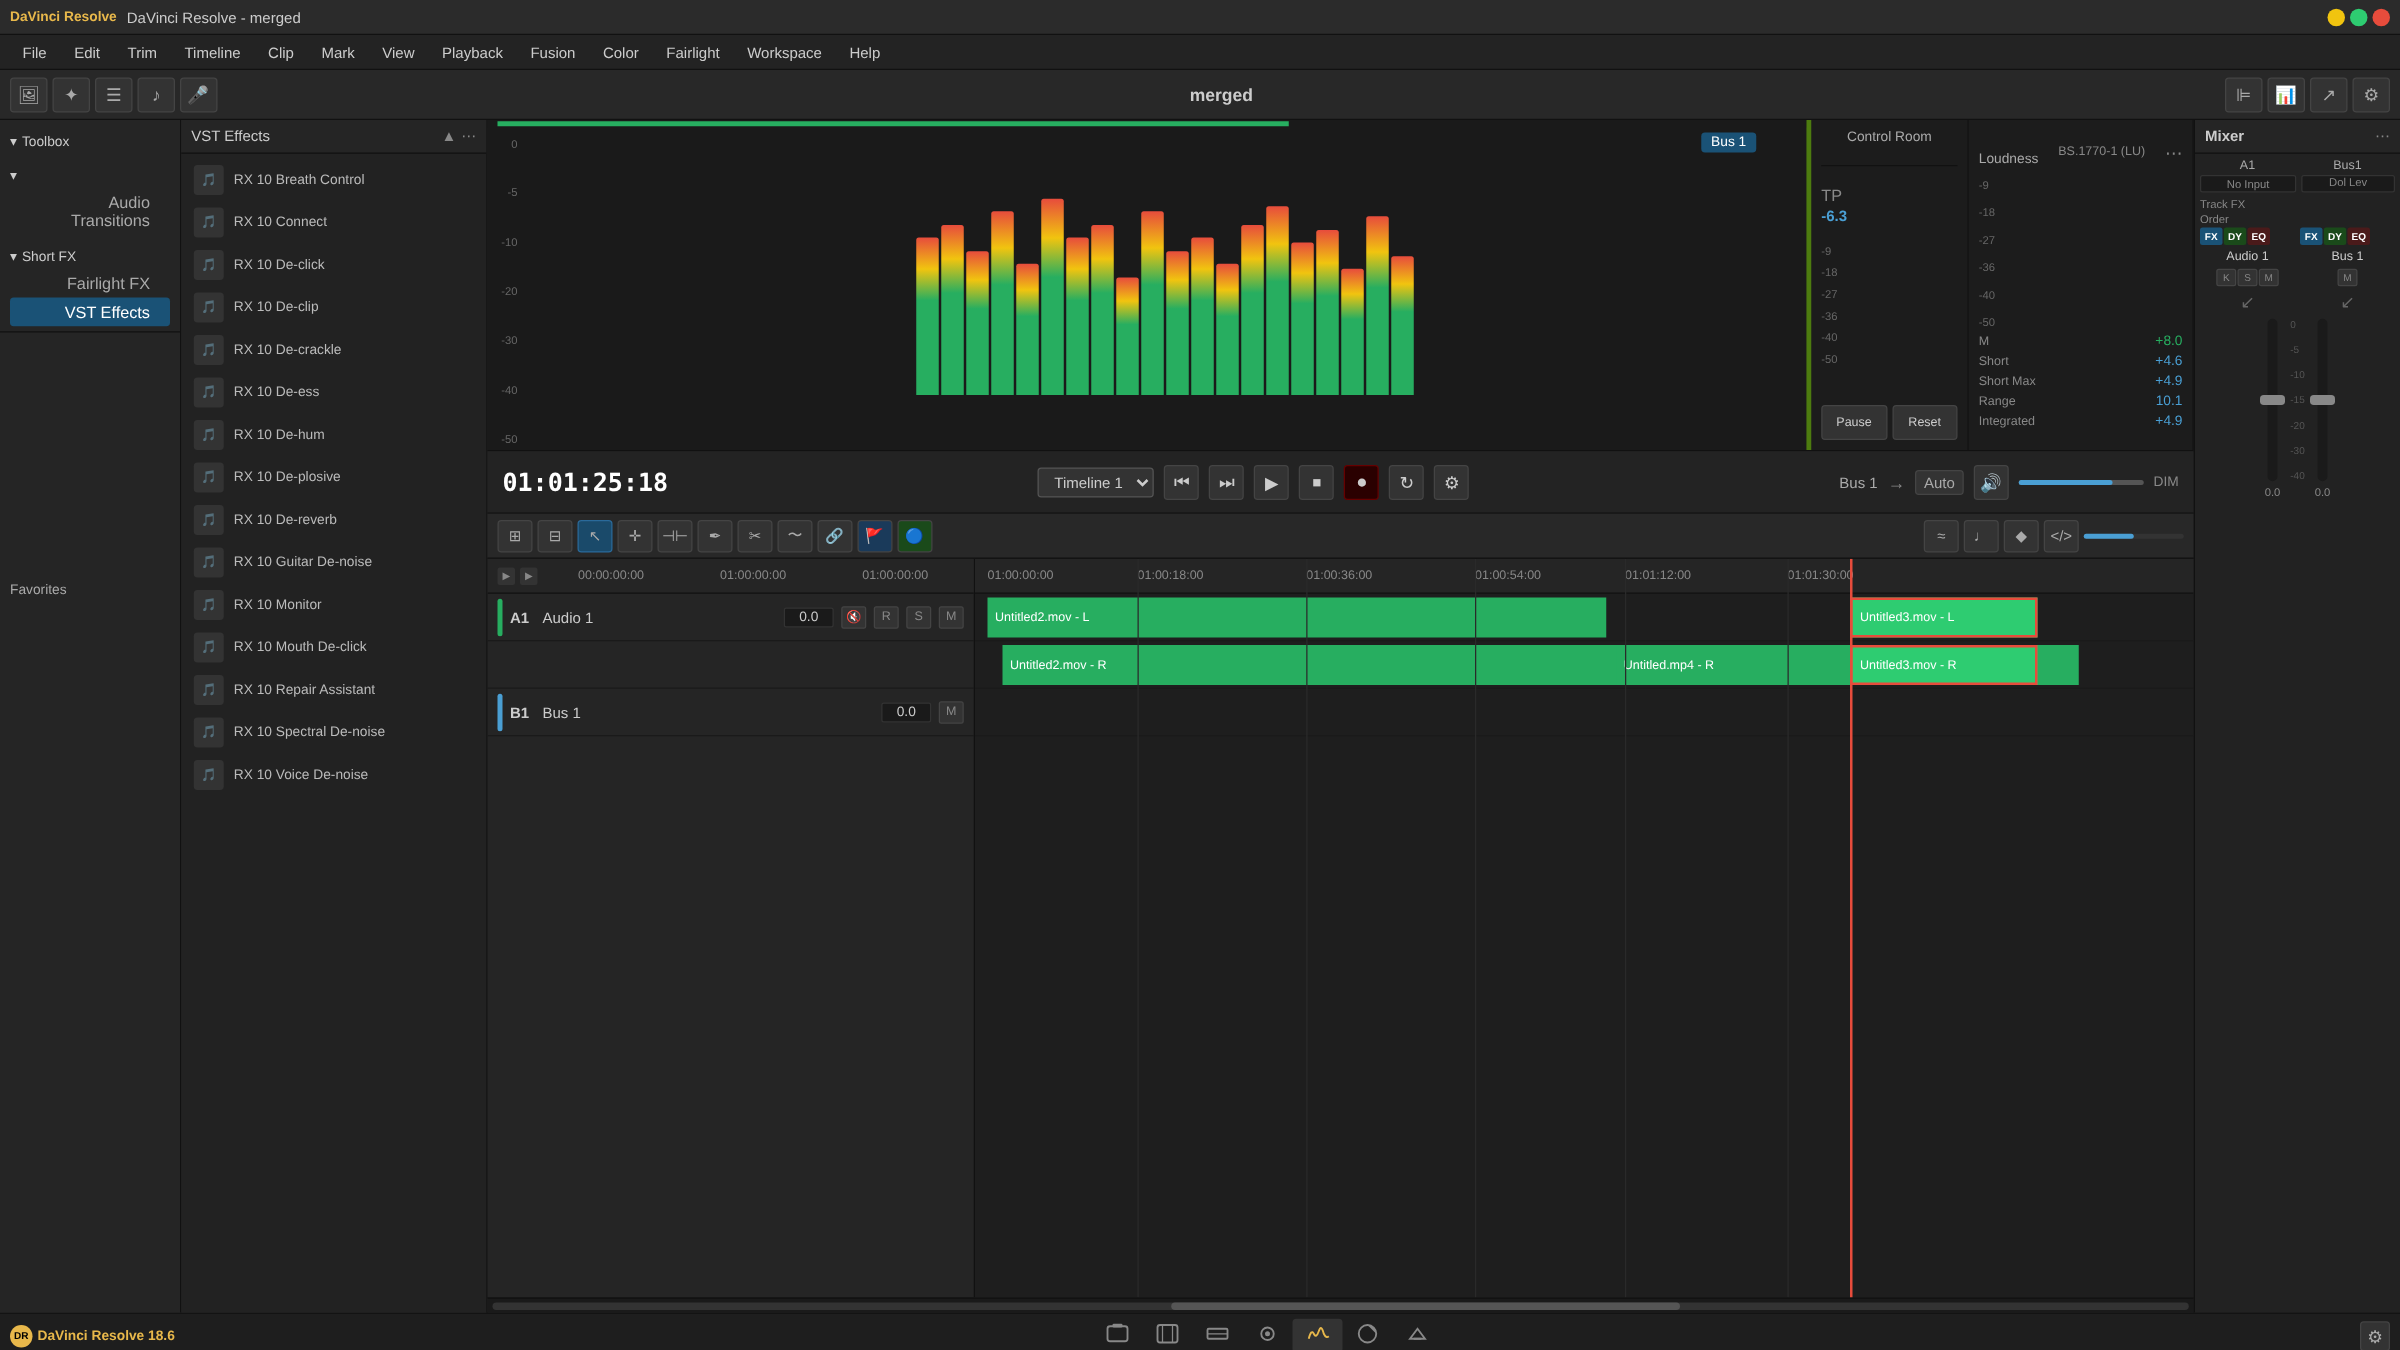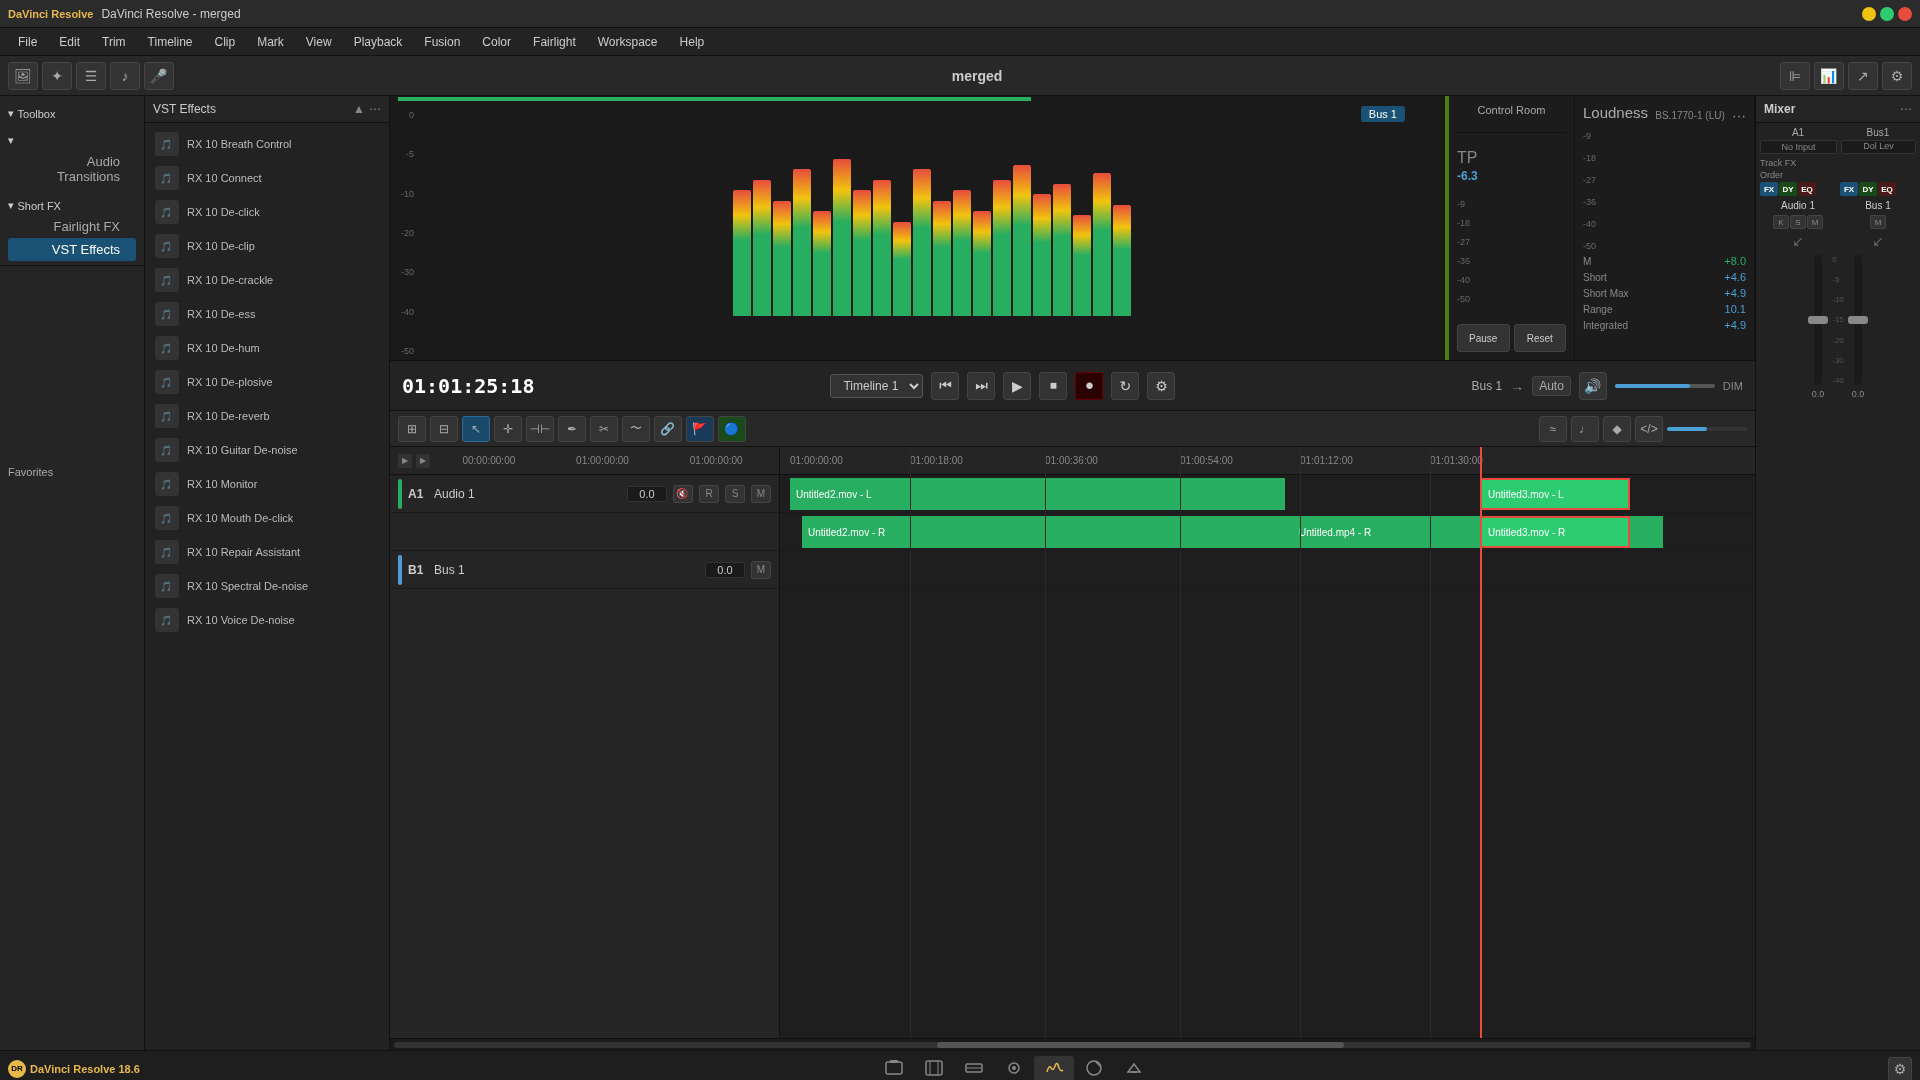--- a/index.html
+++ b/index.html
@@ -49,25 +49,25 @@
 
     
     #audio-top { display: flex; height: 265px; border-bottom: 1px solid #111; }
     #meters-area { flex: 1; background: #1a1a1a; position: relative; display: flex; flex-direction: column; }
     .meter-bar-container { display: flex; align-items: flex-end; justify-content: center; gap: 2px; height: 200px; padding: 8px; }
     .meter-bar { width: 18px; background: linear-gradient(to top, #27ae60 60%, #f1c40f 80%, #e74c3c 100%); border-radius: 2px 2px 0 0; }
 
     #control-room { width: 130px; background: #1c1c1c; border-left: 4px solid #4d7c0f; border-right: 1px solid #111; padding: 8px; display: flex; flex-direction: column; gap: 12px; }
     .cr-title { color: #aaa; font-size: 11px; text-align: center; }
     .cr-meter { display: flex; flex-direction: column; gap: 2px; }
-    .cr-meter-label { color: #888; font-size: 16px; }
+    .cr-meter-label { color: #888; font-size: 13px; }
     .cr-meter-value { color: #4a9fd4; font-size: 12px; font-weight: bold; }
 
     #loudness-panel { width: 180px; background: #1c1c1c; border-right: 1px solid #111; padding: 8px; }
-    .loudness-title { color: #aaa; font-size: 15px; text-align: center; margin-bottom: 6px; }
+    .loudness-title { color: #aaa; font-size: 11px; text-align: center; margin-bottom: 6px; margin-top: 17px; }
     .loudness-row { display: flex; justify-content: space-between; align-items: center; margin-bottom: 4px; }
     .loudness-label { color: #888; font-size: 10px; }
     .loudness-value { font-size: 11px; }
     .loudness-value.green { color: #27ae60; }
 
     #preview-panel { width: 320px; background: #111; border-left: 1px solid #333; position: relative; }
     .preview-img { width: 100%; height: 100%; background: linear-gradient(135deg, #1a4a2a 0%, #2d6a3a 50%, #1a3a1a 100%); display: flex; align-items: center; justify-content: center; position: relative; overflow: hidden; }
     .preview-text-overlay { position: absolute; top: 30px; left: 0; right: 0; text-align: center; color: #fff; font-size: 14px; font-weight: bold; text-shadow: 1px 1px 2px #000; }
 
     
@@ -336,21 +336,21 @@
         </div>
 
         <div style="display:flex;flex-direction:column;justify-content:space-between;flex:1;padding:4px 0;">
           <span style="color:#666;font-size:9px;">-9</span>
           <span style="color:#666;font-size:9px;">-18</span>
           <span style="color:#666;font-size:9px;">-27</span>
           <span style="color:#666;font-size:9px;">-36</span>
           <span style="color:#666;font-size:9px;">-40</span>
           <span style="color:#666;font-size:9px;">-50</span>
         </div>
-        <div style="display:flex;gap:4px;margin-top:4px;text-align:right;">
+        <div style="display:flex;gap:4px;margin-top:16px;text-align:right;">
           <div class="playback-btn" style="flex:1;font-size:10px;">Pause</div>
           <div class="playback-btn" style="flex:1;font-size:10px;">Reset</div>
         </div>
       </div>
 
       <div id="loudness-panel">
         <div style="display:flex;justify-content:space-between;align-items:center;margin-bottom:4px;">
           <span class="loudness-title">Loudness</span>
           <span style="color:#888;font-size:10px;">BS.1770-1 (LU)</span>
           <span style="color:#888;font-size:14px;cursor:pointer;">⋯</span>

